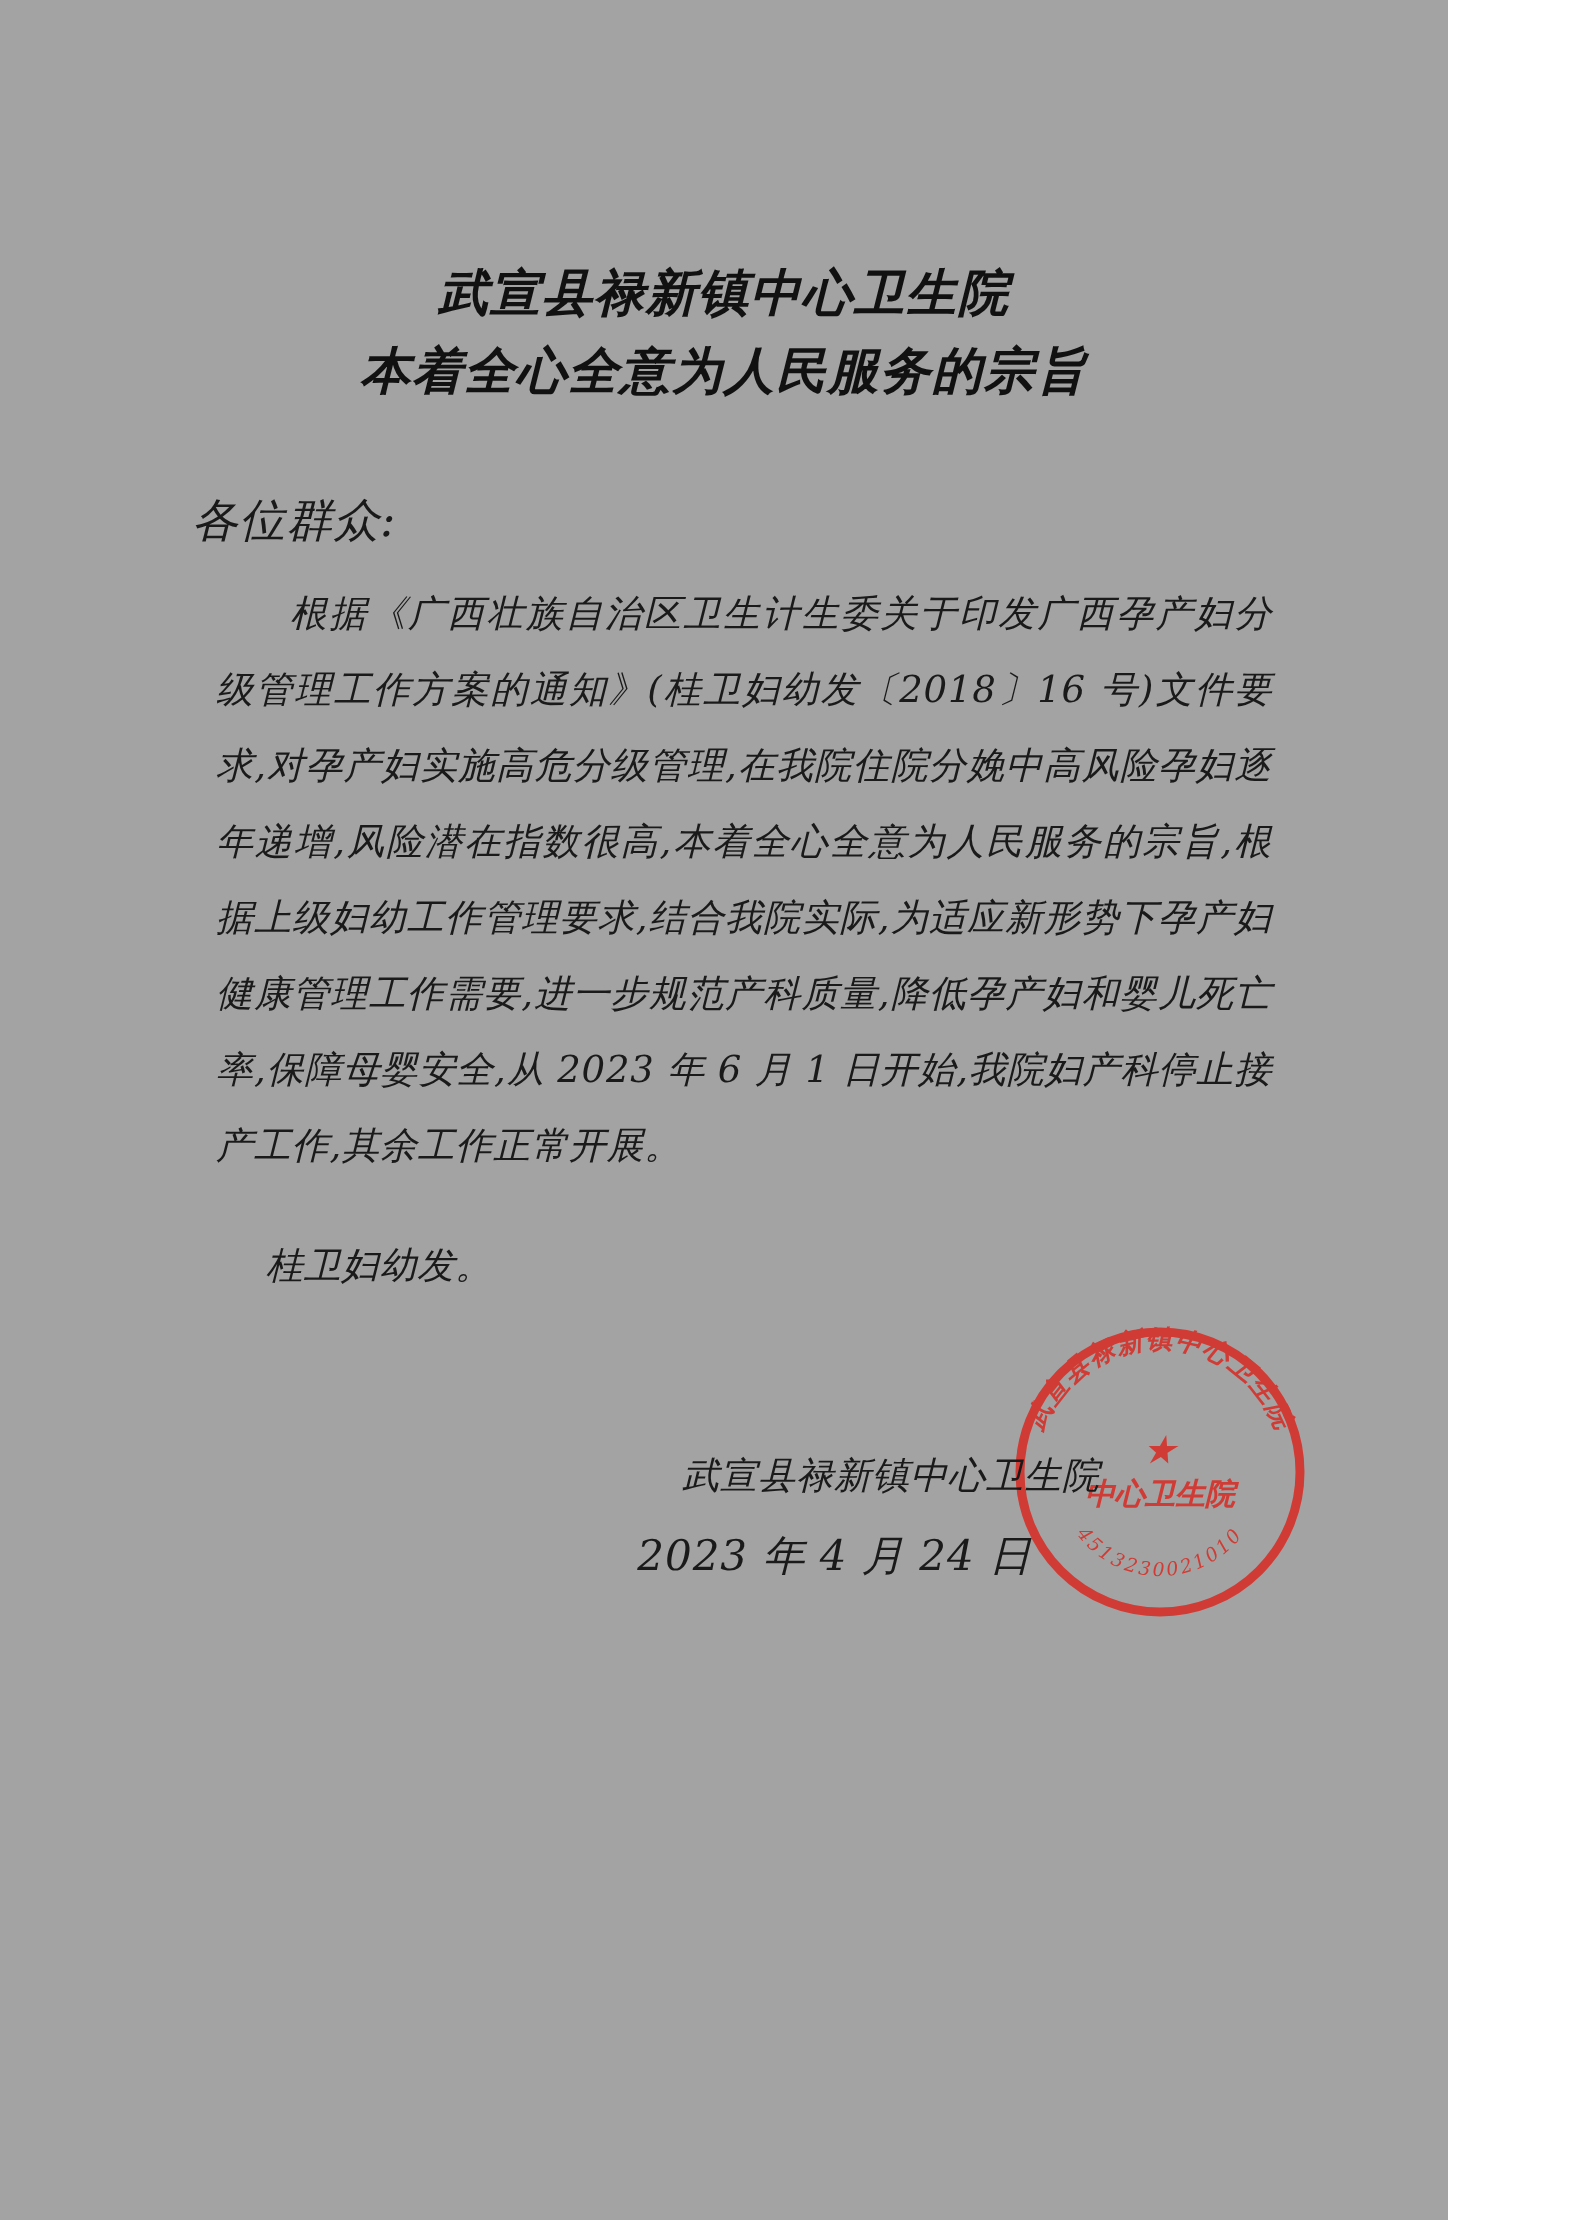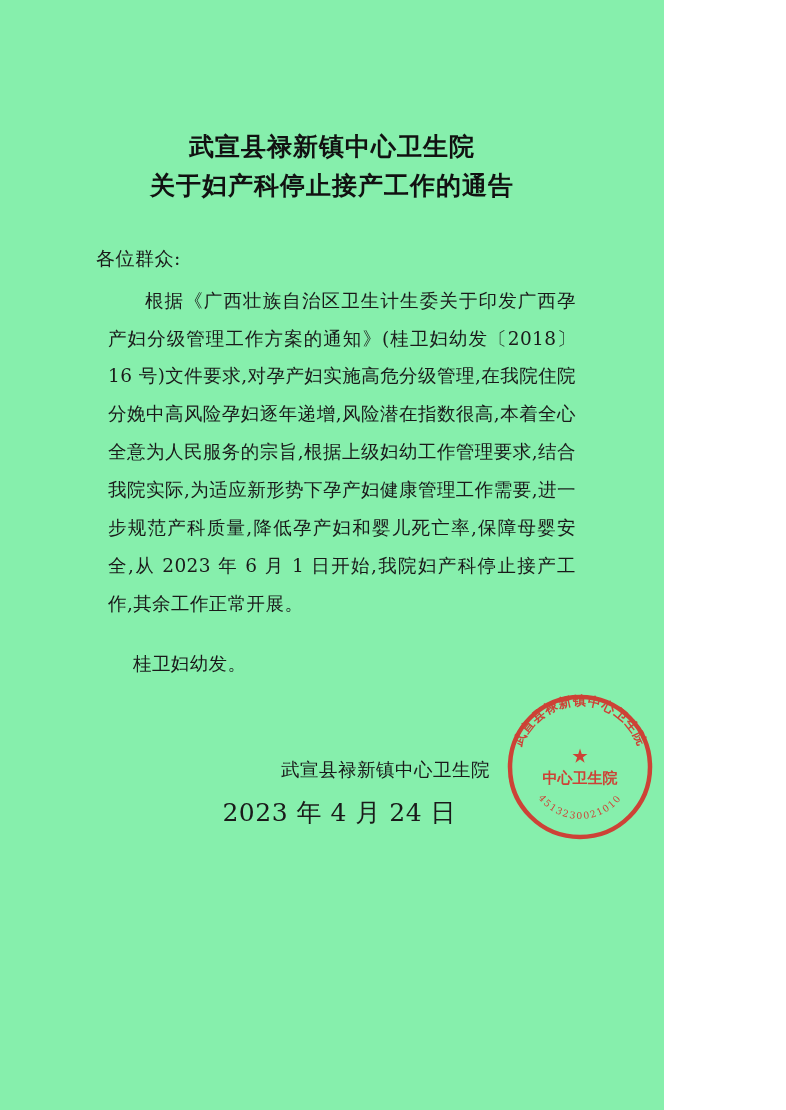--- a/index.html
+++ b/index.html
@@ -9,44 +9,45 @@
   body {
     width: 786px;
     height: 1110px;
     background: #ffffff;
     font-family: "DejaVu Serif", "Liberation Serif", serif;
     color: #1a1a1a;
     overflow: hidden;
   }
   .page {
     position: relative;
-    width: 664px;
+    width: 724px;
     height: 1110px;
     box-sizing: border-box;
-    background: #86efac;
+    background: #a3a3a3;
+    font-style: italic;
   }
   .doc-title {
     text-align: center;
     margin: 0;
     padding-top: 128px;
     font-size: 25px;
     font-weight: bold;
     line-height: 1.55;
     letter-spacing: 1px;
     color: #111111;
   }
   .doc-title .line {
     display: block;
   }
   .body-area {
     padding: 0 88px 0 96px;
     margin-top: 34px;
   }
   .salutation {
-    font-size: 19px;
+    font-size: 23px;
     line-height: 1.9;
     margin: 0 0 6px 0;
     letter-spacing: 0.5px;
   }
   .para {
     font-size: 18.5px;
     line-height: 2.05;
     margin: 0 0 4px 12px;
     text-align: justify;
     text-justify: inter-ideograph;
@@ -67,21 +68,21 @@
     padding-right: 86px;
   }
   .sig-line {
     font-size: 18.5px;
     line-height: 2.0;
     letter-spacing: 0.5px;
     position: relative;
     z-index: 3;
   }
   .sig-date {
-    font-size: 25px;
+    font-size: 21px;
     line-height: 2.0;
     letter-spacing: 0.5px;
     position: relative;
     z-index: 3;
     padding-right: 34px;
   }
   
   .seal {
     position: absolute;
     left: 400px;
@@ -113,21 +114,21 @@
     letter-spacing: 1.4px;
   }
 </style>
 </head>
 <body>
 
 <div class="page">
 
   <h1 class="doc-title">
     <span class="line">武宣县禄新镇中心卫生院</span>
-    <span class="line">关于妇产科停止接产工作的通告</span>
+    <span class="line">本着全心全意为人民服务的宗旨</span>
   </h1>
 
   <div class="body-area">
 
     <p class="salutation">各位群众:</p>
 
     <p class="para">根据《广西壮族自治区卫生计生委关于印发广西孕产妇分级管理工作方案的通知》(桂卫妇幼发〔2018〕16 号)文件要求,对孕产妇实施高危分级管理,在我院住院分娩中高风险孕妇逐年递增,风险潜在指数很高,本着全心全意为人民服务的宗旨,根据上级妇幼工作管理要求,结合我院实际,为适应新形势下孕产妇健康管理工作需要,进一步规范产科质量,降低孕产妇和婴儿死亡率,保障母婴安全,从 2023 年 6 月 1 日开始,我院妇产科停止接产工作,其余工作正常开展。</p>
 
     <p class="para-closing">桂卫妇幼发。</p>
 

